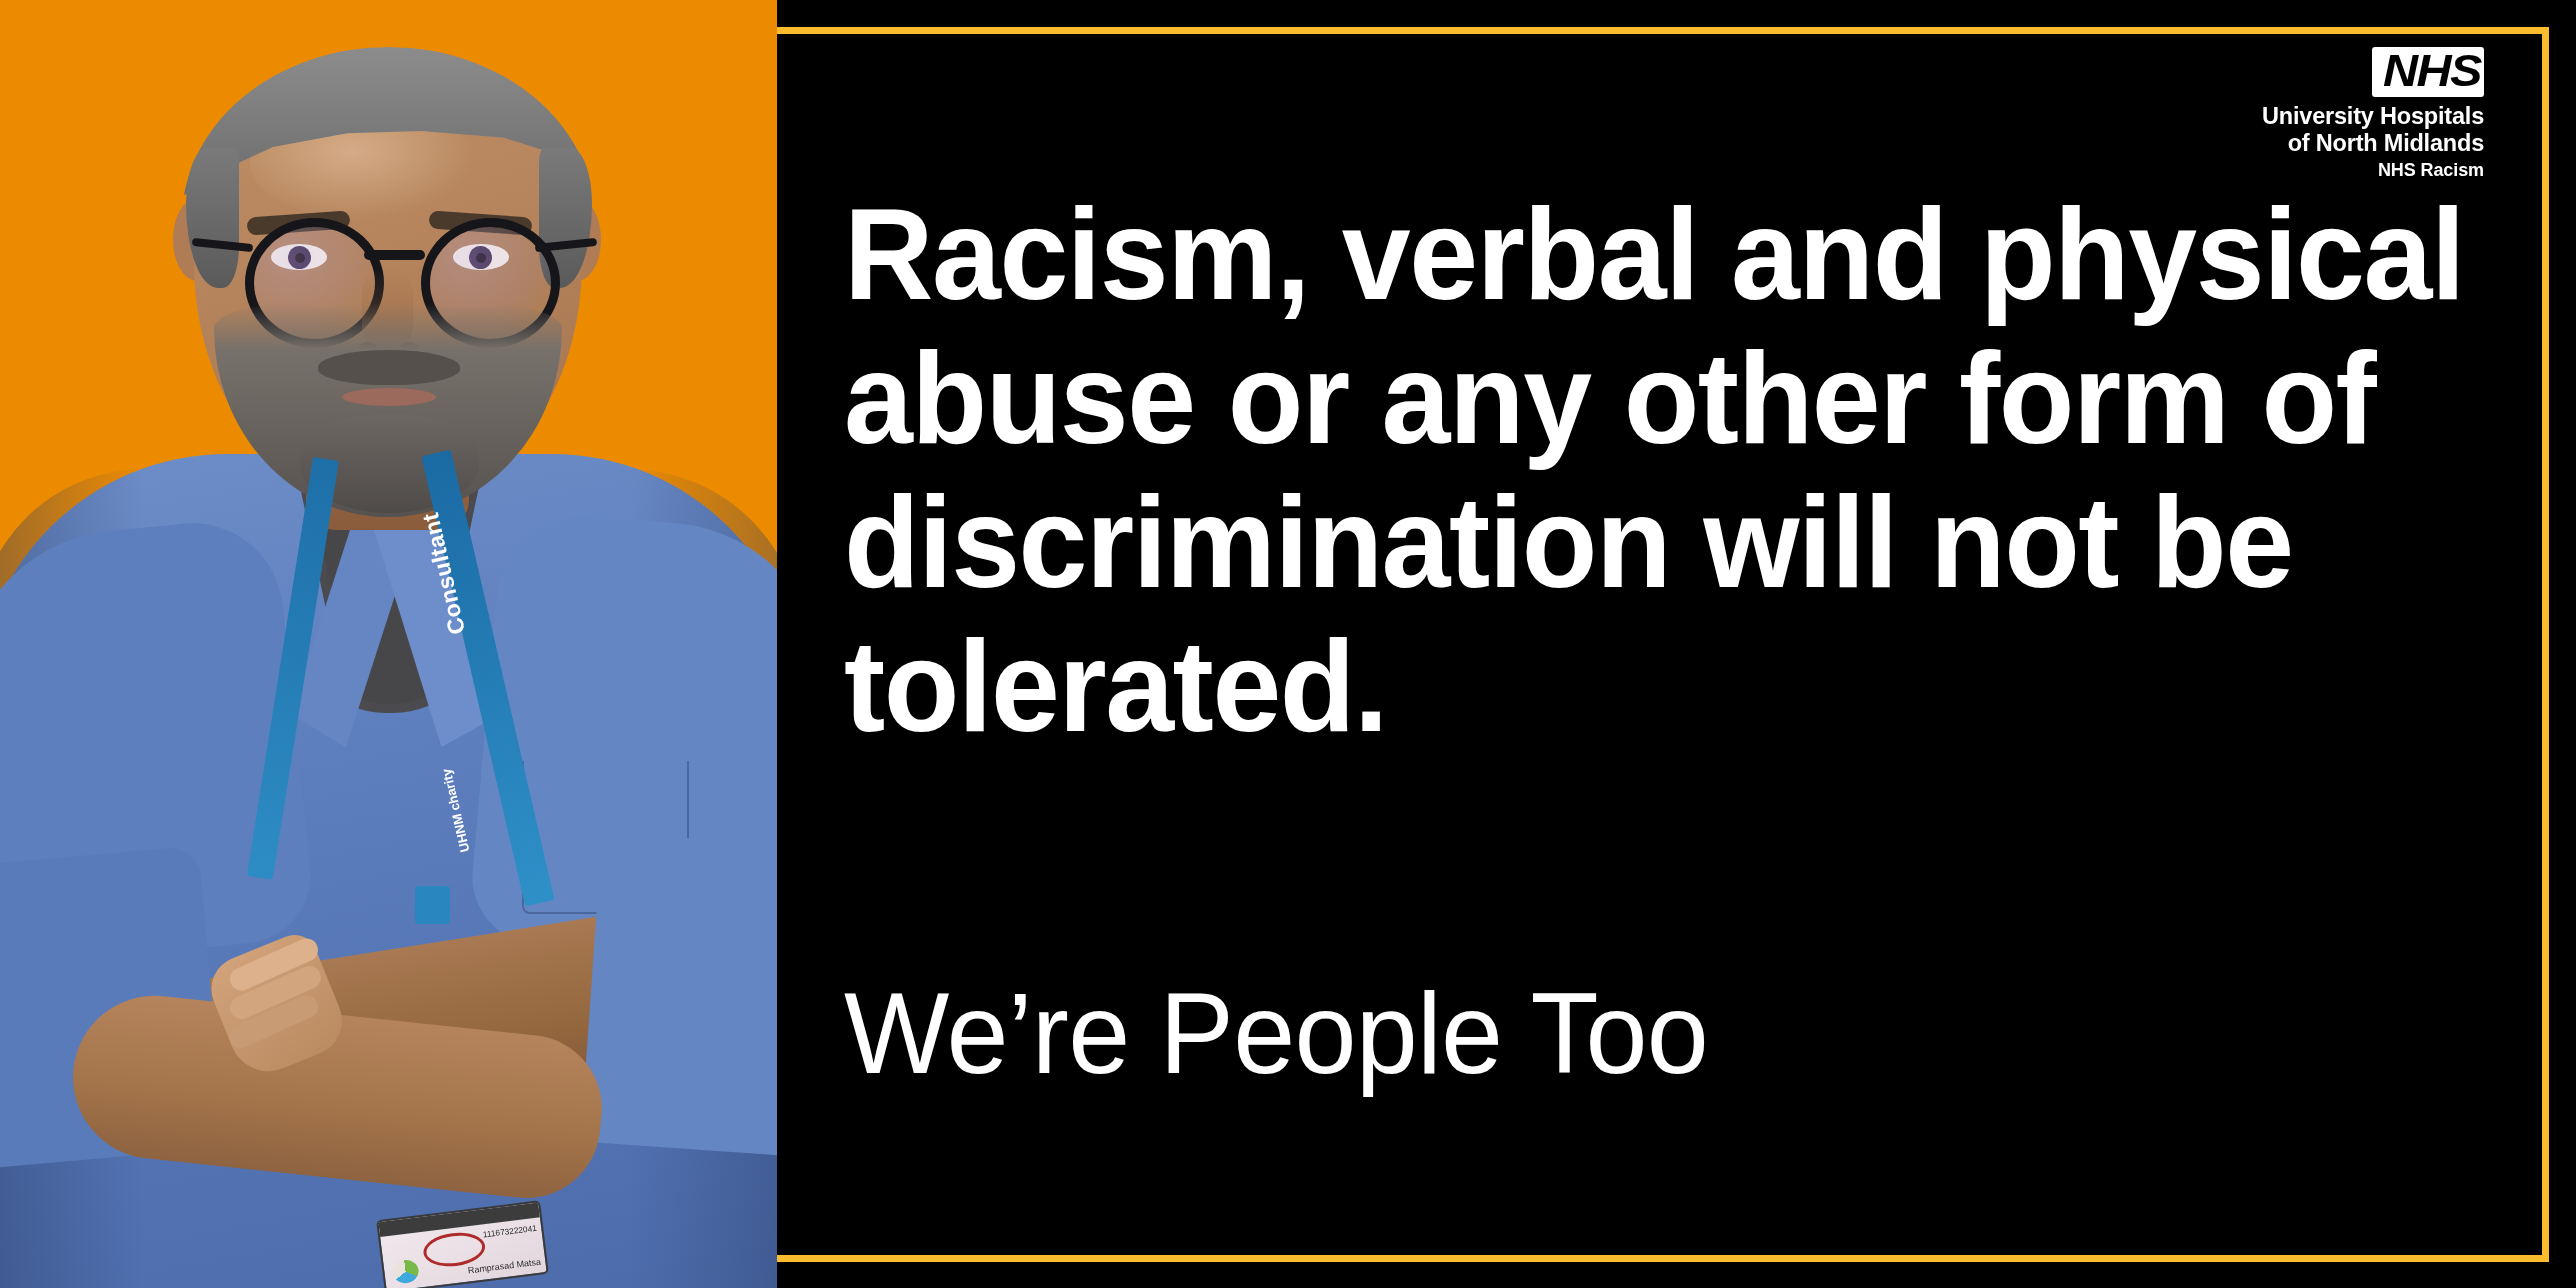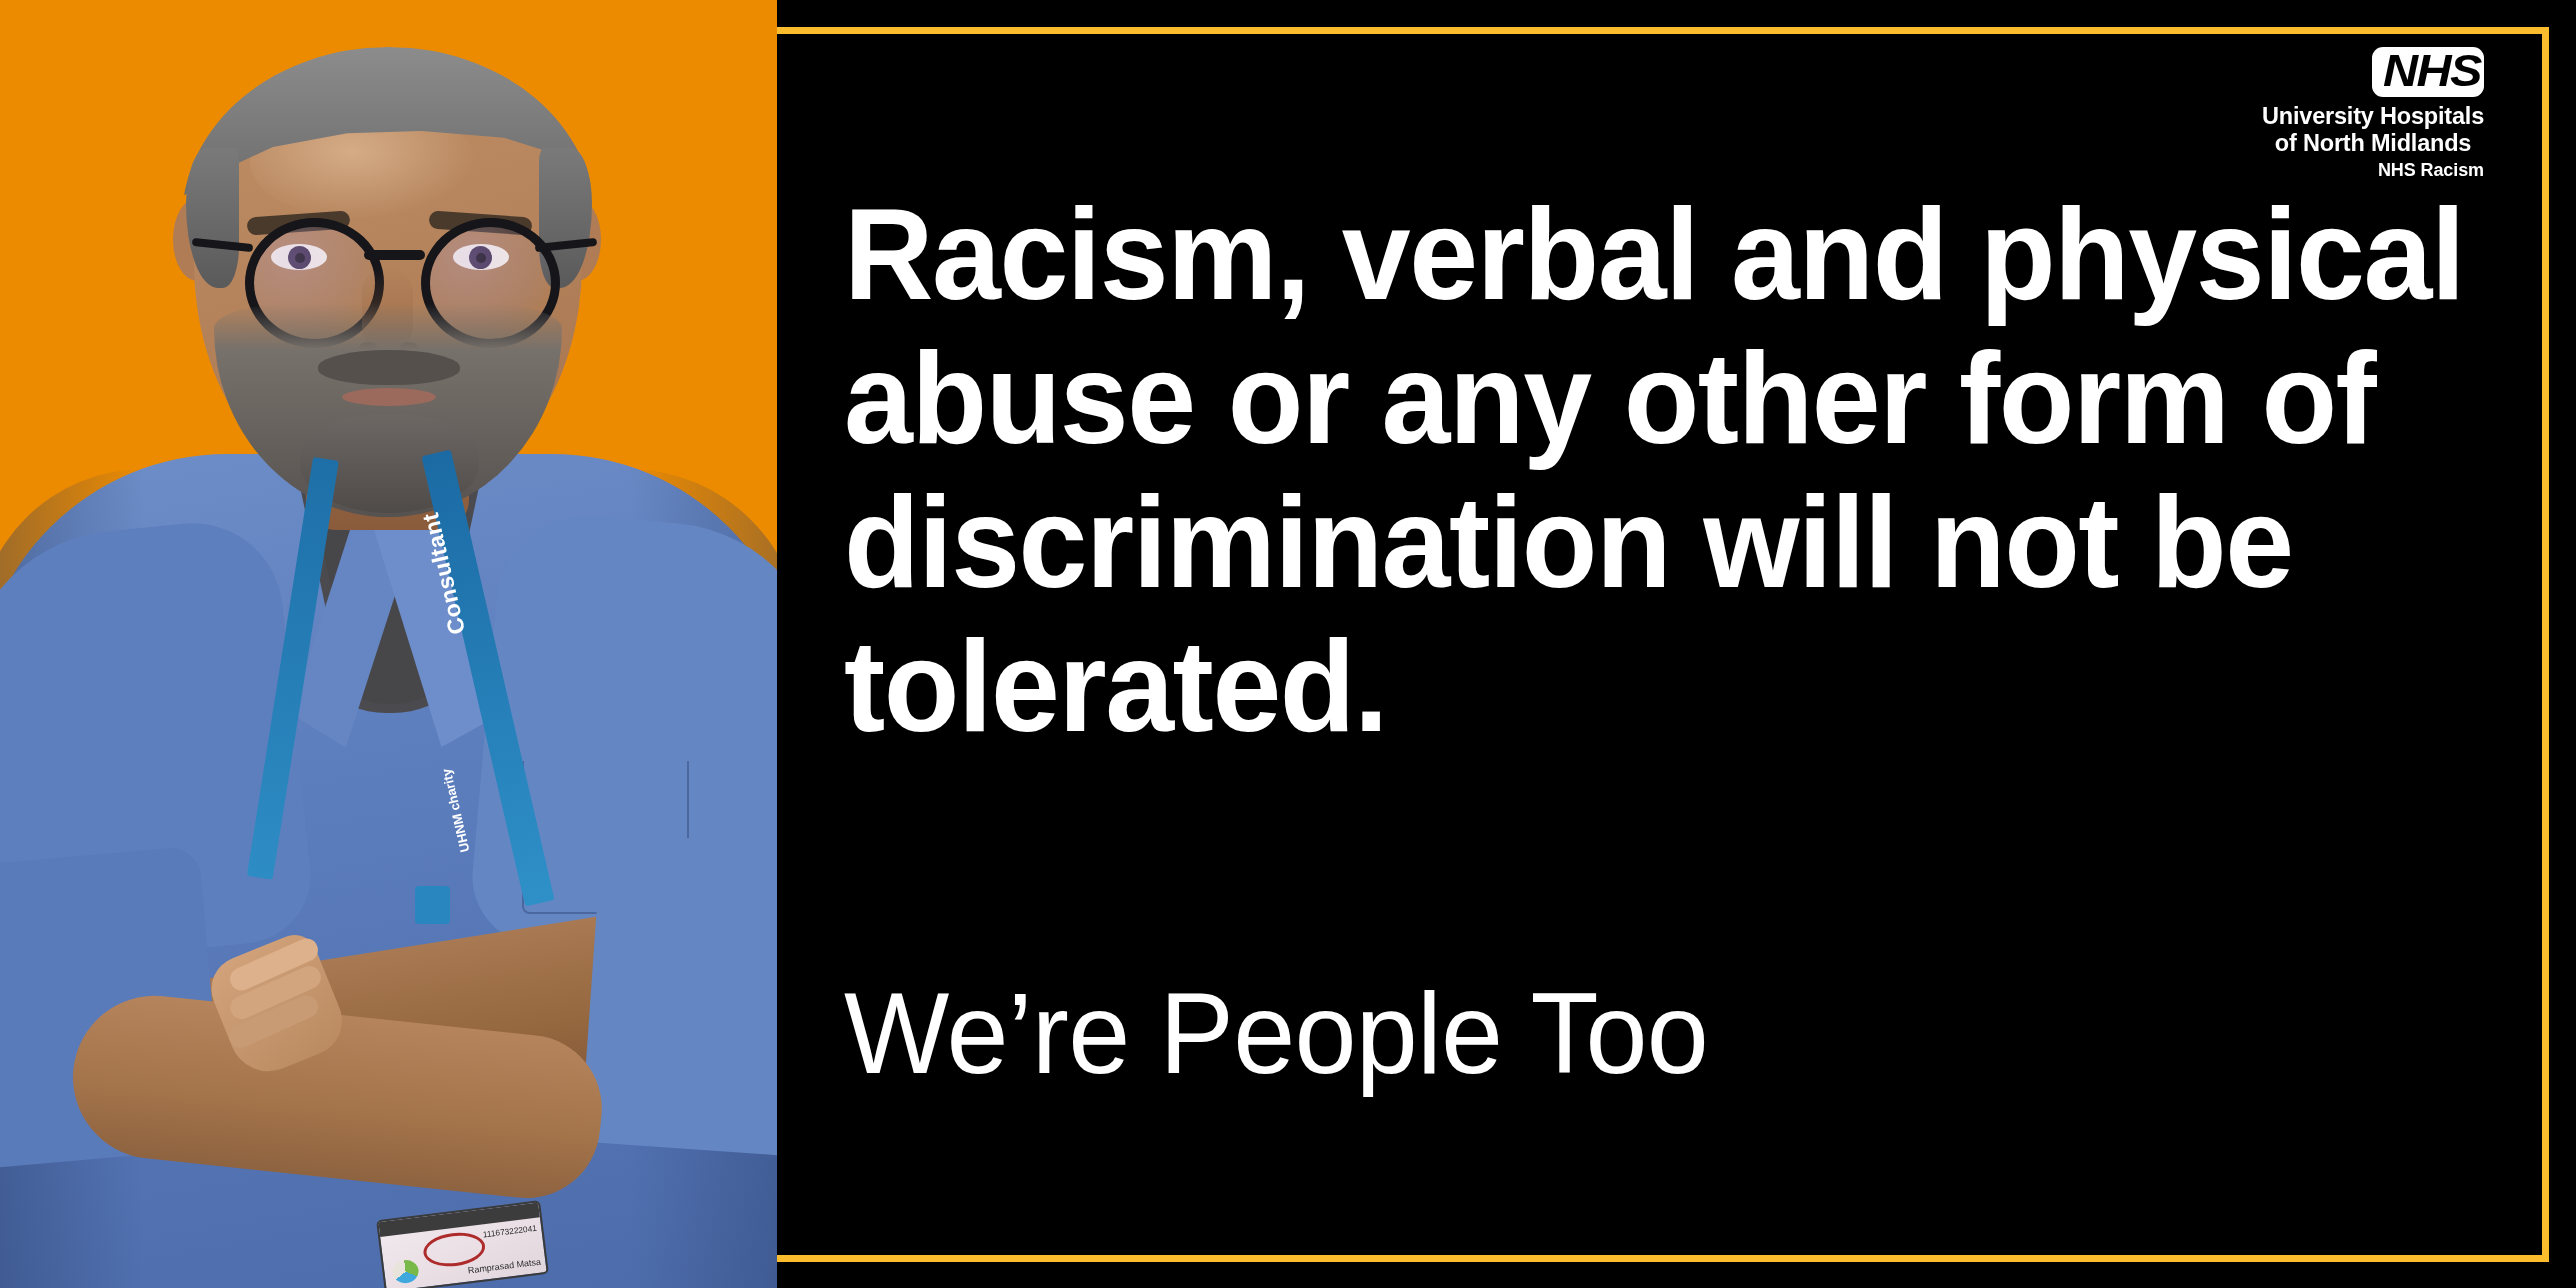--- a/index.html
+++ b/index.html
@@ -137,26 +137,26 @@
   .badge-name{position:absolute;right:4.5px;bottom:6px;font-size:9px;color:#2A2A2A;}
   .badge-num{position:absolute;right:4.5px;top:19.7px;font-size:8.3px;color:#2A2A2A;}
 
   
   .rule-top{position:absolute;left:777px;top:27px;width:1772px;height:6.8px;background:#FBBC2E;}
   .rule-bottom{position:absolute;left:777px;top:1255px;width:1772px;height:6.8px;background:#FBBC2E;}
   .rule-right{position:absolute;left:2542px;top:27px;width:6.8px;height:1235px;background:#FBBC2E;}
 
   
   .nhs-logo{position:absolute;right:92px;top:47px;text-align:right;}
-  .nhs-box{display:inline-block;background:#ffffff;padding:3px 10.6px 4.5px 10.6px;border-radius:11px;}
+  .nhs-box{display:inline-block;background:#ffffff;padding:3px 10.6px 4.5px 10.6px;border-radius:3px;}
   .nhs-word{display:block;font-family:"Liberation Sans",sans-serif;font-weight:700;font-style:italic;
     font-size:45px;line-height:.94;color:#000000;letter-spacing:-1.5px;
     transform:scaleX(1.08);transform-origin:left center;}
   .trust-name{margin-top:6px;color:#ffffff;font-size:23.5px;font-weight:600;line-height:1.16;
-    letter-spacing:-0.2px;white-space:pre-line;text-align:center;}
+    letter-spacing:-0.2px;white-space:pre-line;}
   .trust-sub{color:#ffffff;font-size:18px;font-weight:600;margin-top:2.3px;letter-spacing:-0.1px;}
 
   
   .copy{position:absolute;left:844px;top:182px;width:1651px;}
   .headline{color:#ffffff;font-size:129px;font-weight:700;line-height:144px;
     letter-spacing:-1.5px;font-stretch:condensed;transform:scaleX(.96);transform-origin:left top;margin:0;}
   .headline .hl-line{display:block;white-space:nowrap;}
   .tagline{color:#ffffff;font-size:115px;font-weight:400;line-height:121px;letter-spacing:-0.8px;
     margin:0;position:absolute;left:0;top:791px;white-space:nowrap;
     transform:scaleX(.97);transform-origin:left top;}

